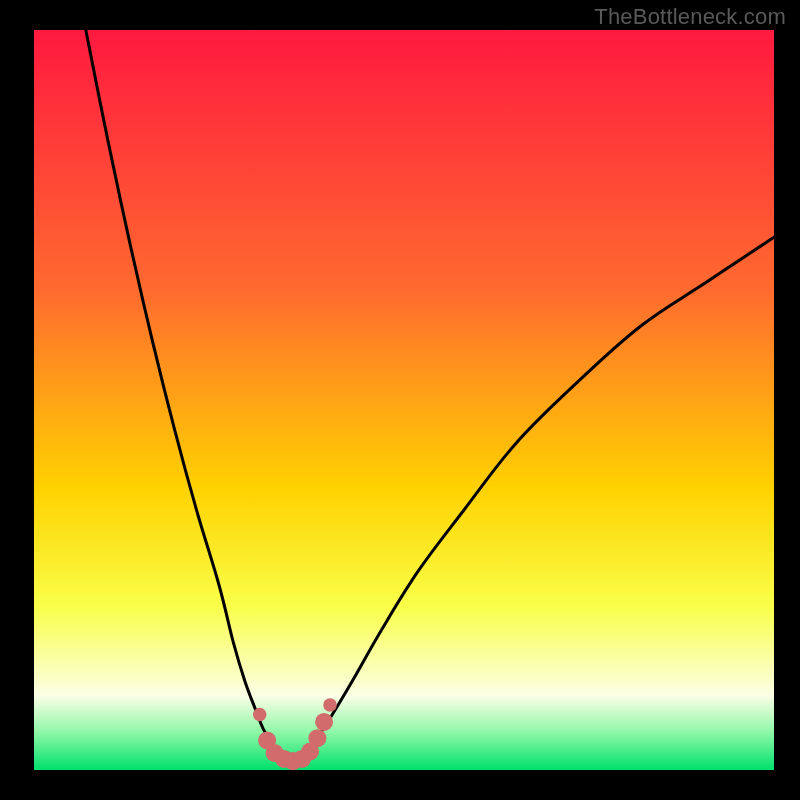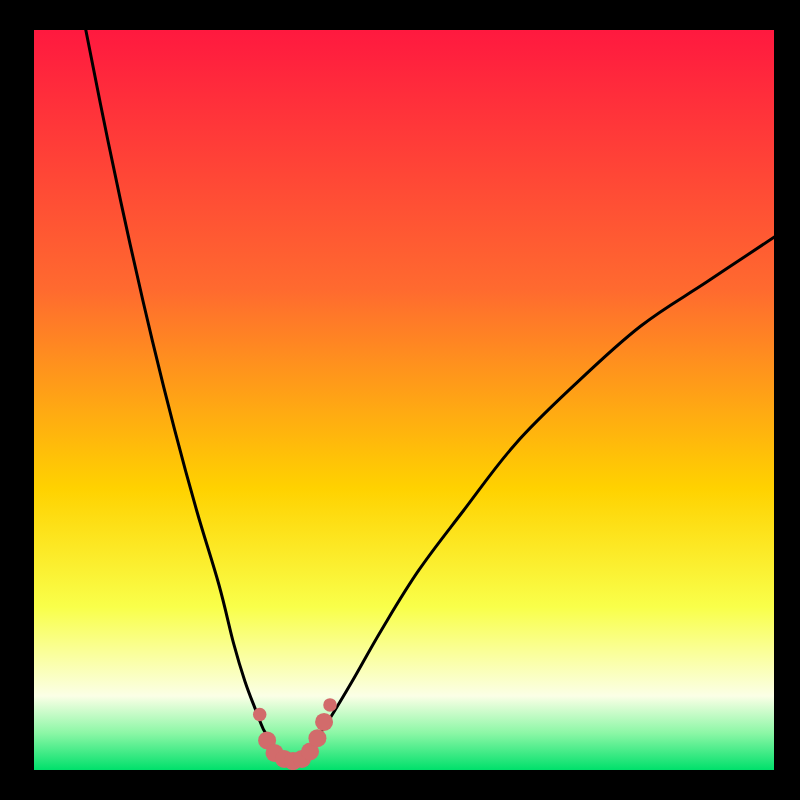--- a/index.html
+++ b/index.html
@@ -78,13 +78,14 @@
           <circle cx="259" cy="731.12" r="9" fill="#d26b6b"></circle>
           <circle cx="267.88000000000005" cy="728.9" r="9" fill="#d26b6b"></circle>
           <circle cx="276.02" cy="721.5" r="9" fill="#d26b6b"></circle>
           <circle cx="283.41999999999996" cy="708.18" r="9" fill="#d26b6b"></circle>
           <circle cx="290.08" cy="691.9" r="9" fill="#d26b6b"></circle>
           <circle cx="296" cy="674.88" r="6.75" fill="#d26b6b"></circle>
         </g>
     </svg>
   </div>
 
+  <div class="watermark">TheBottleneck.com</div>
 </div>
 
 </body></html>

